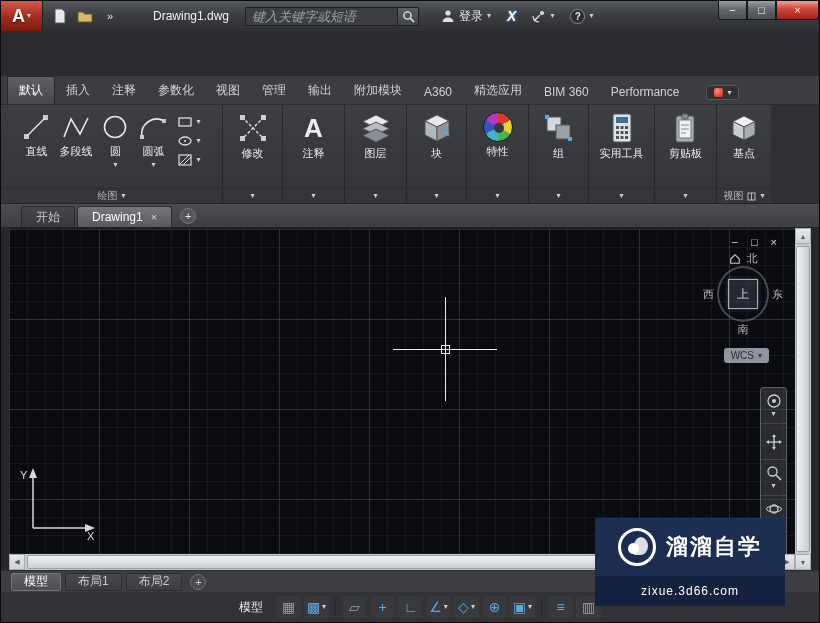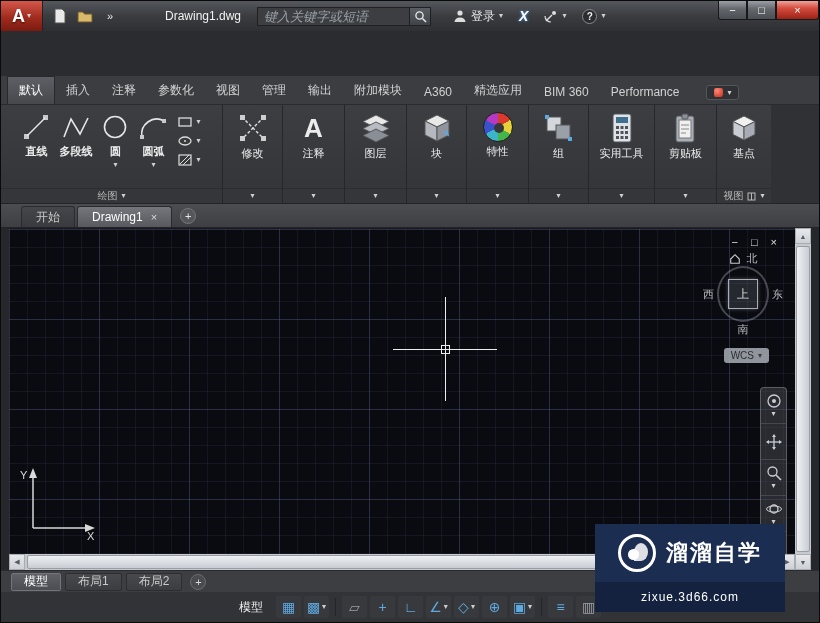--- a/index.html
+++ b/index.html
@@ -8,21 +8,21 @@
 svg{display:block;}
 .app{position:relative;width:820px;height:623px;display:flex;flex-direction:column;background:#2b2c2f;border:1px solid #0a0a0a;overflow:hidden;}
 
 
 .titlebar{flex:0 0 30px;display:flex;align-items:center;background:linear-gradient(#54575c,#3a3c40 50%,#2e3034);}
 .app-btn{width:42px;height:30px;display:flex;align-items:center;justify-content:center;gap:2px;background:linear-gradient(#d4574a,#a02c1e 55%,#7c1a10);border-right:1px solid #222;}
 .app-a{font-size:18px;font-weight:bold;color:#fff;text-shadow:0 1px 2px rgba(0,0,0,.6);}
 .dd{font-size:8px;color:#cfcfcf;line-height:1;}
 .qat{display:flex;align-items:center;gap:3px;padding:0 6px;}
 .qat-btn{width:22px;height:20px;background:transparent;border:none;display:flex;align-items:center;justify-content:center;color:#e8e8e8;font-size:11px;}
-.doc-title{margin-left:38px;color:#f2f2f2;white-space:nowrap;}
+.doc-title{margin-left:26px;color:#f2f2f2;white-space:nowrap;}
 .search{margin-left:16px;display:flex;align-items:center;height:19px;}
 .search-input{width:152px;height:19px;background:#3c3e42;border:1px solid #1f2022;border-right:none;color:#ddd;font-style:italic;font-size:13px;padding:0 6px;outline:none;}
 .search-input::placeholder{color:#9aa0a6;font-style:italic;}
 .search-btn{width:22px;height:19px;background:linear-gradient(#5a5d62,#404347);border:1px solid #1f2022;display:flex;align-items:center;justify-content:center;}
 .infocenter{display:flex;align-items:center;margin-left:22px;gap:16px;}
 .ic-item{display:flex;align-items:center;gap:4px;color:#e4e4e4;white-space:nowrap;}
 .x-logo{font-weight:bold;font-style:italic;color:#fff;font-size:14px;text-shadow:0 0 3px #4aa3ff;}
 .help-circle{width:15px;height:15px;border-radius:50%;background:#2a2c30;border:1px solid #8a8a8a;color:#eee;display:flex;align-items:center;justify-content:center;font-size:10px;font-weight:bold;}
 .caption{margin-left:auto;display:flex;align-self:flex-start;}
 .cap-btn{width:29px;height:19px;border:1px solid #17181a;border-top:none;background:linear-gradient(#9ba0a6,#63666b 45%,#4b4e53);color:#fff;font-size:11px;display:flex;align-items:center;justify-content:center;}
@@ -36,21 +36,21 @@
 .rtab-toggle{margin-left:16px;margin-bottom:4px;display:flex;align-items:center;gap:4px;background:#2f3134;border:1px solid #54565a;border-radius:3px;padding:2px 7px;}
 .red-dot{width:9px;height:9px;border-radius:2px;background:radial-gradient(circle at 35% 30%,#ff8a7a,#c22a18);}
 
 
 .ribbon{flex:0 0 99px;display:flex;background:#303134;border-bottom:1px solid #232427;}
 .panel{display:flex;flex-direction:column;border-right:1px solid #26272a;background:linear-gradient(#3c3e42,#323438);}
 .panel-body{flex:1;display:flex;align-items:flex-start;justify-content:center;padding-top:4px;}
 .panel-foot{flex:0 0 15px;display:flex;align-items:center;justify-content:center;gap:4px;color:#b9b9b9;font-size:10px;border-top:1px solid #2c2d30;background:#35363a;}
 .bigtool{display:flex;flex-direction:column;align-items:center;gap:2px;padding-top:3px;width:100%;}
 .bigtool .lbl,.tool .lbl{font-size:11px;color:#ececec;white-space:nowrap;}
-.tool{display:flex;flex-direction:column;align-items:center;gap:2px;padding:3px 4px 0;font-weight:bold;}
+.tool{display:flex;flex-direction:column;align-items:center;gap:2px;padding:3px 4px 0;}
 .mini-col{display:flex;flex-direction:column;gap:5px;padding:6px 5px 0;}
 .mini{display:flex;align-items:center;gap:3px;}
 .letterA{font-size:26px;font-weight:bold;color:#ececec;line-height:32px;}
 .color-wheel{width:30px;height:30px;border-radius:50%;border:1px solid #202020;background:conic-gradient(#d93a2b 0 60deg,#e8d23a 60deg 120deg,#43b54a 120deg 180deg,#3ab5c9 180deg 240deg,#3a52c9 240deg 300deg,#b53ac0 300deg 360deg);position:relative;}
 .color-wheel::after{content:"";position:absolute;left:10px;top:10px;width:10px;height:10px;border-radius:50%;background:#35373b;}
 
 
 .filetabs{flex:0 0 24px;display:flex;align-items:flex-end;background:linear-gradient(#4c4d51,#3e3f43);padding-left:20px;gap:2px;border-bottom:1px solid #232326;}
 .ftab{height:21px;display:flex;align-items:center;gap:8px;padding:0 14px;background:linear-gradient(#45464a,#393a3e);border:1px solid #2a2b2e;border-bottom:none;color:#c9c9c9;border-radius:3px 3px 0 0;}
 .ftab.active{background:linear-gradient(#75767b,#58595e);color:#fff;}
@@ -108,21 +108,21 @@
 .ltab-plus{width:16px;height:16px;margin-left:4px;border-radius:50%;background:#4a4b4f;border:1px solid #6a6b6f;color:#ddd;font-size:11px;display:flex;align-items:center;justify-content:center;}
 
 
 .statusbar{flex:0 0 30px;display:flex;align-items:center;background:#323337;padding-left:238px;gap:3px;}
 .sb-model{color:#ececec;margin-right:10px;}
 .sb-icon{min-width:25px;height:22px;display:flex;align-items:center;justify-content:center;gap:2px;color:#5da9e0;font-size:14px;border-radius:2px;background:rgba(255,255,255,.03);}
 .sb-icon.gray{color:#9aa0a6;}
 .sb-div{width:1px;height:18px;background:#232427;margin:0 3px;}
 
 
-.watermark{position:absolute;right:34px;bottom:10px;width:190px;z-index:60;}
+.watermark{position:absolute;right:34px;bottom:16px;width:190px;z-index:60;}
 .wm-top{height:58px;background:#1c2d52;display:flex;align-items:center;justify-content:center;gap:10px;}
 .wm-logo{width:38px;height:38px;border:3px solid #fff;border-radius:50%;position:relative;background:#1c2d52;}
 .wm-logo::after{content:"";position:absolute;left:7px;top:12px;width:11px;height:11px;border-radius:50%;background:#fff;}
 .wm-logo::before{content:"";position:absolute;right:5px;top:6px;width:14px;height:18px;border-radius:50% 50% 50% 0;background:rgba(255,255,255,.85);}
 .wm-title{color:#fff;font-size:22px;font-weight:bold;letter-spacing:2px;}
 .wm-bottom{height:30px;background:#14223f;color:#fff;display:flex;align-items:center;justify-content:center;font-size:12px;letter-spacing:1px;}
 </style>
 </head>
 <body>
 

